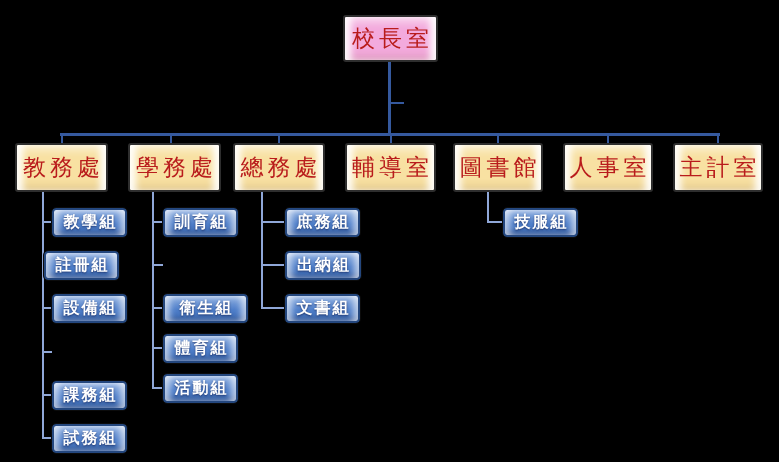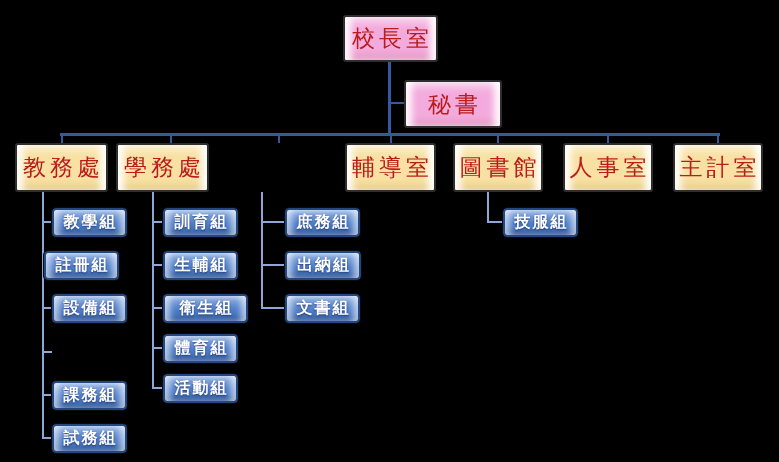--- a/index.html
+++ b/index.html
@@ -33,23 +33,20 @@
   .box.blue span{font-size:16px;letter-spacing:2px;padding-left:2px;white-space:nowrap;}
   .line{position:absolute;}
 </style>
 </head>
 <body>
 
 <div class="canvas" id="stage" style="background: rgb(0, 0, 0);">
   <div class="box warm" id="principal-box" style="left: 343px; top: 15px; width: 95px; height: 47px; background: rgb(243, 170, 221);">
     <span>校長室</span>
   </div>
-  <div class="box warm" id="secretary-box" style="left: 404px; top: 80px; width: 98px; height: 48px; background: rgb(243, 170, 221);">
-    <span>秘書</span>
-  </div>
 <div class="line" style="left: 388px; top: 62px; width: 3px; height: 73px; background: rgb(53, 89, 158);"></div>
     <div class="line" style="left: 390px; top: 102px; width: 14px; height: 2px; background: rgb(53, 89, 158);"></div>
     <div class="line" style="left: 60px; top: 133px; width: 660px; height: 3px; background: rgb(53, 89, 158);"></div>
     <div class="line" style="left: 61px; top: 133px; width: 2px; height: 10px; background: rgb(53, 89, 158);"></div>
     <div class="box warm" style="left: 15px; top: 143px; width: 93px; height: 49px; background: rgb(248, 225, 162);">
       <span>教務處</span>
     </div>
     <div class="line" style="left: 42px; top: 192px; width: 2px; height: 247px; background: rgb(143, 167, 216);"></div>
     <div class="line" style="left: 42px; top: 221px; width: 10px; height: 2px; background: rgb(143, 167, 216);"></div>
     <div class="box blue" style="left: 52px; top: 208px; width: 75px; height: 29px; background: linear-gradient(rgb(143, 176, 226), rgb(78, 126, 201) 55%, rgb(62, 109, 184));">
@@ -66,45 +63,45 @@
     <div class="line" style="left: 42px; top: 351px; width: 10px; height: 2px; background: rgb(143, 167, 216);"></div>
     <div class="line" style="left: 42px; top: 394px; width: 10px; height: 2px; background: rgb(143, 167, 216);"></div>
     <div class="box blue" style="left: 52px; top: 381px; width: 75px; height: 29px; background: linear-gradient(rgb(143, 176, 226), rgb(78, 126, 201) 55%, rgb(62, 109, 184));">
       <span>課務組</span>
     </div>
     <div class="line" style="left: 42px; top: 437px; width: 10px; height: 2px; background: rgb(143, 167, 216);"></div>
     <div class="box blue" style="left: 52px; top: 424px; width: 75px; height: 29px; background: linear-gradient(rgb(143, 176, 226), rgb(78, 126, 201) 55%, rgb(62, 109, 184));">
       <span>試務組</span>
     </div>
     <div class="line" style="left: 170px; top: 133px; width: 2px; height: 10px; background: rgb(53, 89, 158);"></div>
-    <div class="box warm" style="left: 116px; top: 143px; width: 93px; height: 49px; background: rgb(248, 225, 162);">
+    <div class="box warm" style="left: 128px; top: 143px; width: 93px; height: 49px; background: rgb(248, 225, 162);">
       <span>學務處</span>
     </div>
     <div class="line" style="left: 152px; top: 192px; width: 2px; height: 197px; background: rgb(143, 167, 216);"></div>
     <div class="line" style="left: 152px; top: 221px; width: 11px; height: 2px; background: rgb(143, 167, 216);"></div>
     <div class="box blue" style="left: 163px; top: 208px; width: 75px; height: 29px; background: linear-gradient(rgb(143, 176, 226), rgb(78, 126, 201) 55%, rgb(62, 109, 184));">
       <span>訓育組</span>
     </div>
     <div class="line" style="left: 152px; top: 264px; width: 11px; height: 2px; background: rgb(143, 167, 216);"></div>
-    <div class="box blue" style="left: 163px; top: 251px; width: 75px; height: 29px; background: linear-gradient(rgb(143, 176, 226), rgb(78, 126, 201) 55%, rgb(62, 109, 184));">
-      <span>生輔組</span>
-    </div>
     <div class="line" style="left: 152px; top: 307px; width: 11px; height: 2px; background: rgb(143, 167, 216);"></div>
     <div class="box blue" style="left: 163px; top: 294px; width: 85px; height: 29px; background: linear-gradient(rgb(143, 176, 226), rgb(78, 126, 201) 55%, rgb(62, 109, 184));">
       <span>衛生組</span>
     </div>
     <div class="line" style="left: 152px; top: 347px; width: 11px; height: 2px; background: rgb(143, 167, 216);"></div>
     <div class="box blue" style="left: 163px; top: 334px; width: 75px; height: 29px; background: linear-gradient(rgb(143, 176, 226), rgb(78, 126, 201) 55%, rgb(62, 109, 184));">
       <span>體育組</span>
     </div>
     <div class="line" style="left: 152px; top: 387px; width: 11px; height: 2px; background: rgb(143, 167, 216);"></div>
     <div class="box blue" style="left: 163px; top: 374px; width: 75px; height: 29px; background: linear-gradient(rgb(143, 176, 226), rgb(78, 126, 201) 55%, rgb(62, 109, 184));">
       <span>活動組</span>
     </div>
     <div class="line" style="left: 278px; top: 133px; width: 2px; height: 10px; background: rgb(53, 89, 158);"></div>
+    <div class="box warm" style="left: 233px; top: 143px; width: 92px; height: 49px; background: rgb(248, 225, 162);">
+      <span>總務處</span>
+    </div>
     <div class="line" style="left: 261px; top: 192px; width: 2px; height: 117px; background: rgb(143, 167, 216);"></div>
     <div class="line" style="left: 261px; top: 221px; width: 24px; height: 2px; background: rgb(143, 167, 216);"></div>
     <div class="box blue" style="left: 285px; top: 208px; width: 75px; height: 29px; background: linear-gradient(rgb(143, 176, 226), rgb(78, 126, 201) 55%, rgb(62, 109, 184));">
       <span>庶務組</span>
     </div>
     <div class="line" style="left: 261px; top: 264px; width: 24px; height: 2px; background: rgb(143, 167, 216);"></div>
     <div class="box blue" style="left: 285px; top: 251px; width: 76px; height: 29px; background: linear-gradient(rgb(143, 176, 226), rgb(78, 126, 201) 55%, rgb(62, 109, 184));">
       <span>出納組</span>
     </div>
     <div class="line" style="left: 261px; top: 307px; width: 24px; height: 2px; background: rgb(143, 167, 216);"></div>

